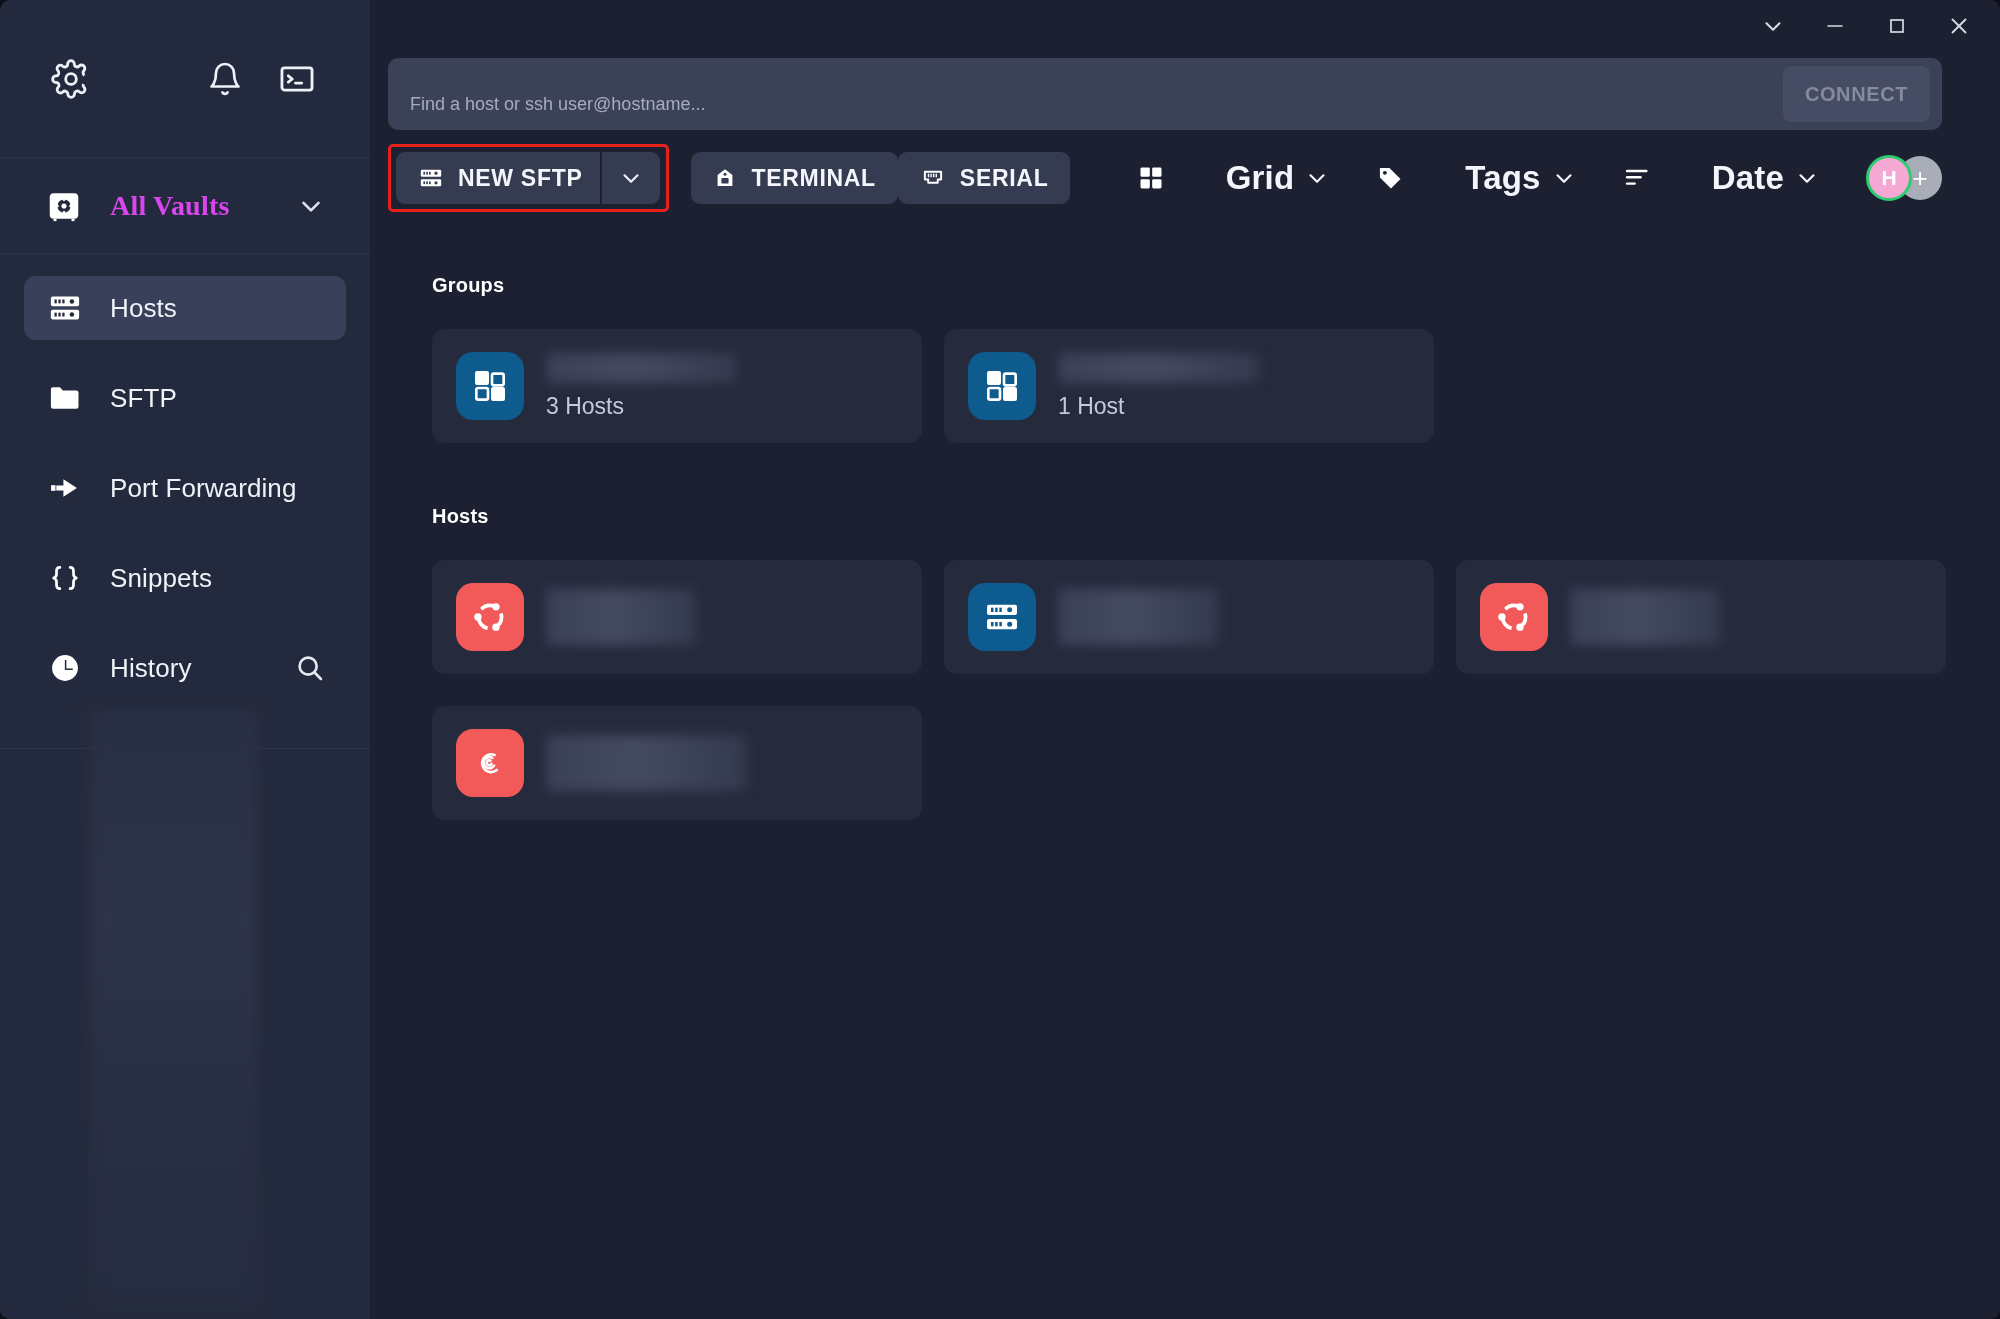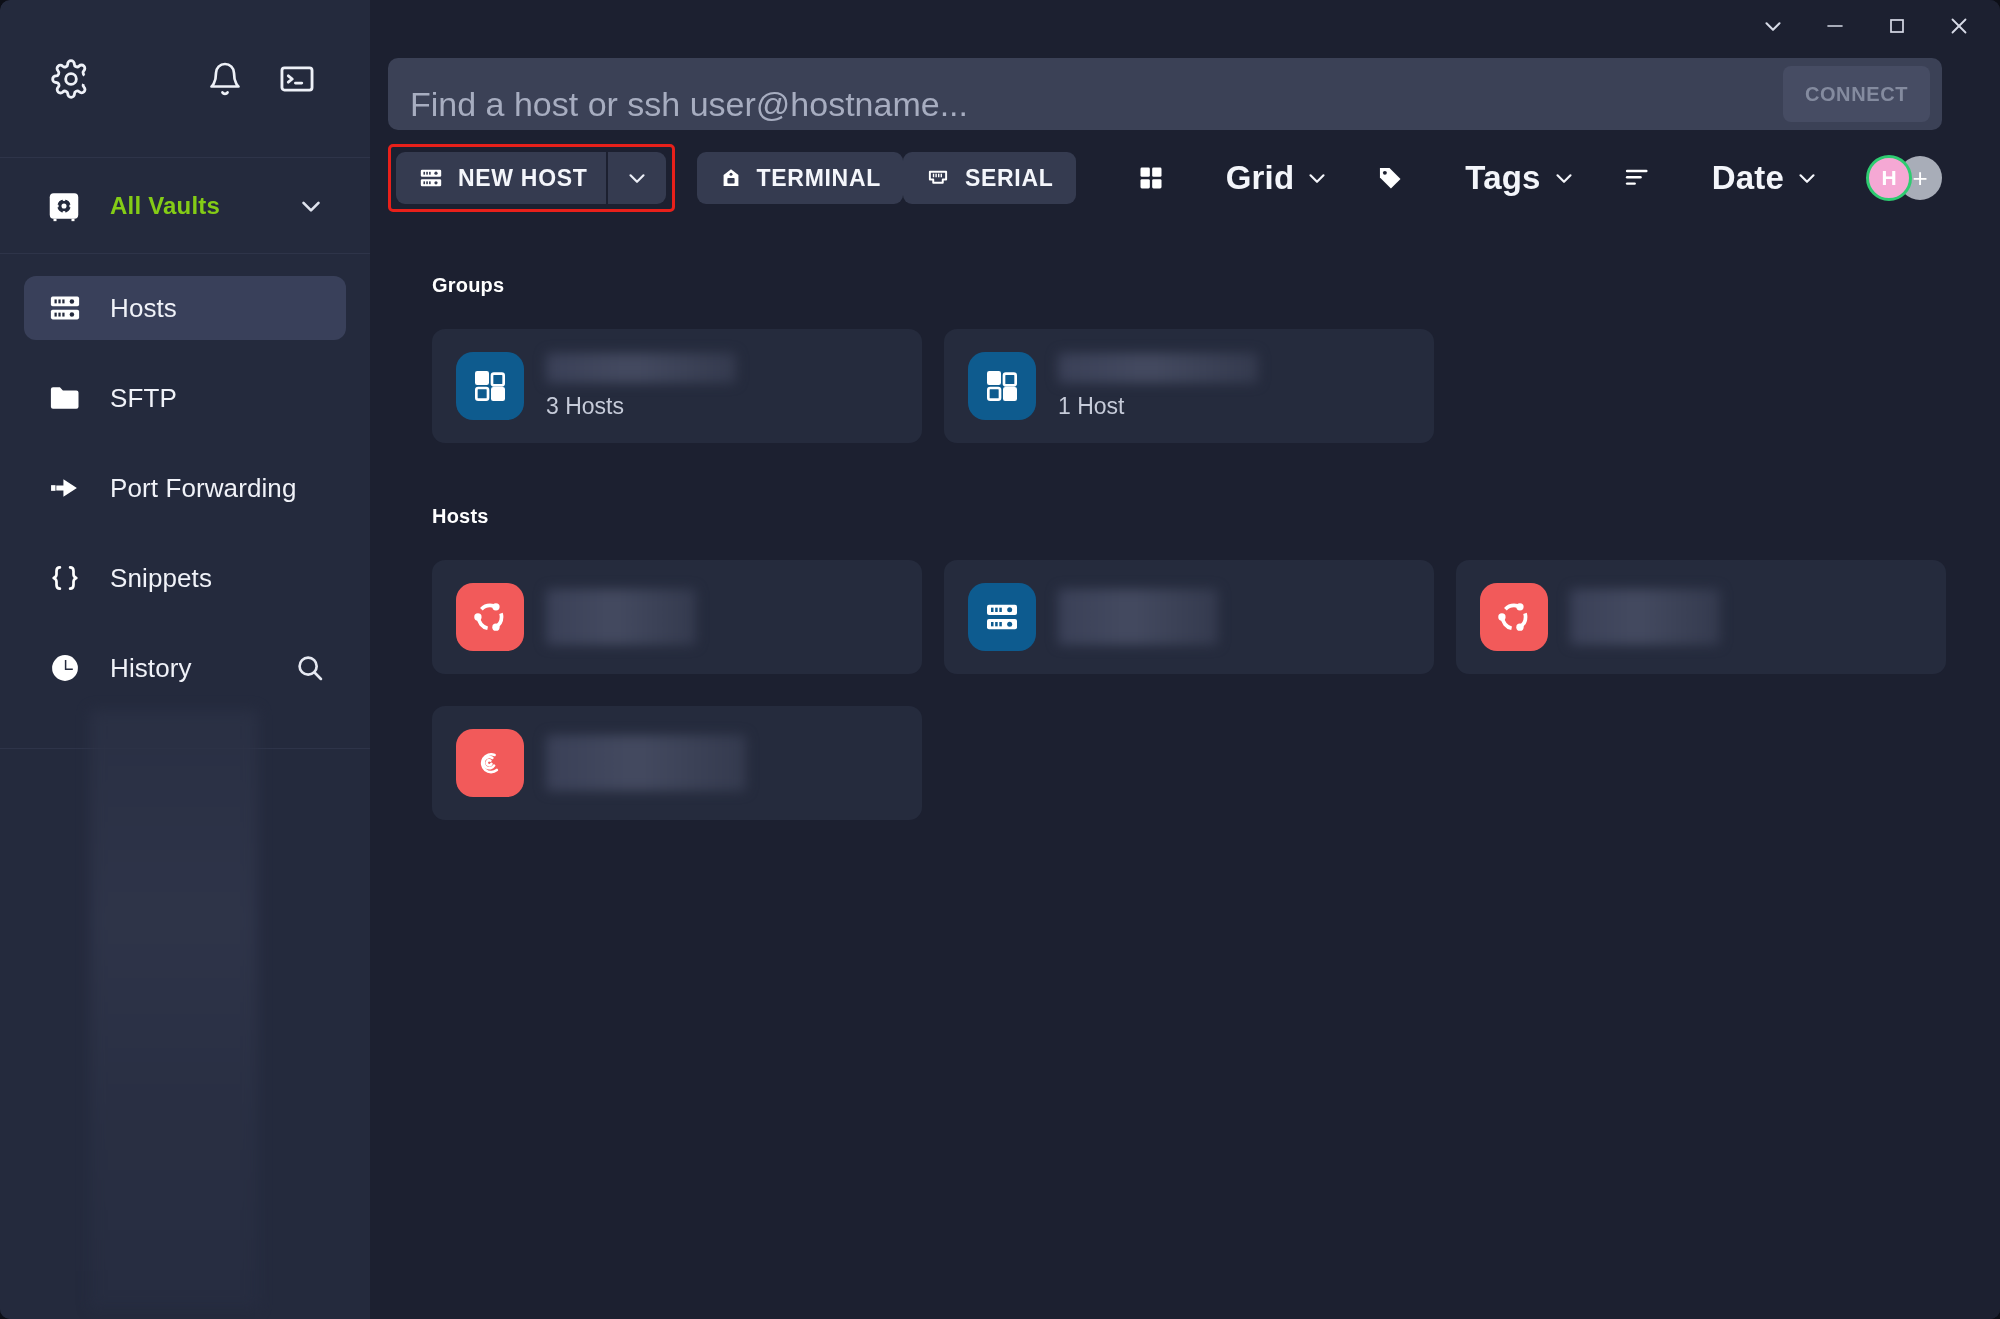--- a/index.html
+++ b/index.html
@@ -56,25 +56,26 @@
     border-bottom: 1px solid #2e3449;
     cursor: pointer;
   }
   .vault-icon {
     width: 40px; height: 40px;
     display: flex; align-items: center; justify-content: center;
     margin-right: 26px;
     flex-shrink: 0;
   }
   .vault-label {
-    font-size: 24px;
+    font-size: 28px;
     font-weight: bold;
-    color: #84cc16;
+    color: #d946ef;
     letter-spacing: 0.2px;
     flex: 1;
+    font-family: Liberation Serif, serif;
   }
   .chev { color: #dfe3ee; display: flex; align-items: center; }
 
   .nav {
     padding: 22px 24px 0 24px;
   }
   .nav-item {
     height: 64px;
     display: flex;
     align-items: center;
@@ -160,21 +161,21 @@
     align-items: center;
     padding: 0 12px 0 22px;
     cursor: text;
   }
   .search-input {
     flex: 1;
     background: transparent;
     border: none;
     outline: none;
     font-family: "Liberation Sans", sans-serif;
-    font-size: 34px;
+    font-size: 18px;
     color: #ffffff;
     margin-top: 20px;
   }
   .search-input::placeholder { color: #a7adc0; }
   .connect-btn {
     height: 56px;
     padding: 0 22px;
     border-radius: 8px;
     background: #464c63;
     color: #848b9f;
@@ -506,21 +507,21 @@
               <rect x="5" y="6.3" width="1.5" height="2.6" fill="#353b50"></rect>
               <rect x="7.6" y="6.3" width="1.5" height="2.6" fill="#353b50"></rect>
               <rect x="10.2" y="6.3" width="1.5" height="2.6" fill="#353b50"></rect>
               <circle cx="16.6" cy="7.6" r="1.5" fill="#353b50"></circle>
               <rect x="5" y="15.1" width="1.5" height="2.6" fill="#353b50"></rect>
               <rect x="7.6" y="15.1" width="1.5" height="2.6" fill="#353b50"></rect>
               <rect x="10.2" y="15.1" width="1.5" height="2.6" fill="#353b50"></rect>
               <circle cx="16.6" cy="16.4" r="1.5" fill="#353b50"></circle>
             </svg>
           </span>
-          <span class="b-label">NEW HOST</span>
+          <span class="b-label">NEW SFTP</span>
         </div>
         <div class="newhost-split"></div>
         <div class="newhost-caret">
           <svg width="26" height="26" viewBox="0 0 24 24" fill="none" stroke="#eceff7" stroke-width="2" stroke-linecap="round" stroke-linejoin="round">
               <polyline points="6,9.5 12,15.5 18,9.5"></polyline>
             </svg>
         </div>
       </div>
 
       <div class="btn terminal">

